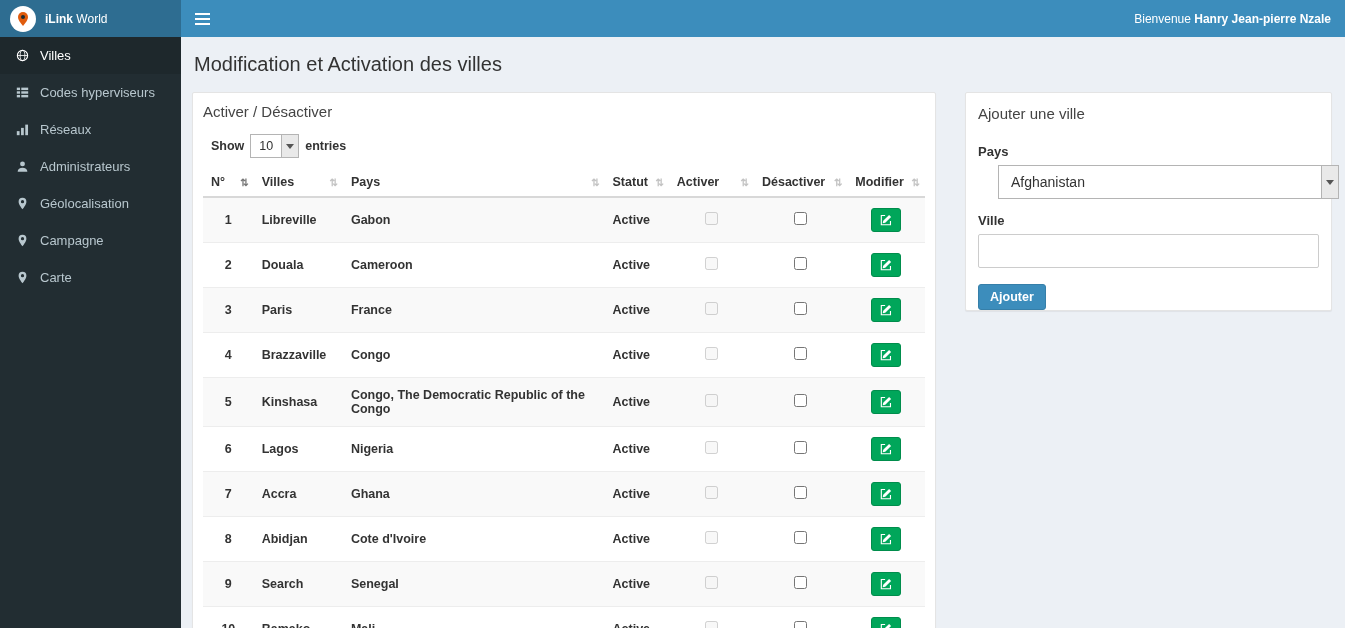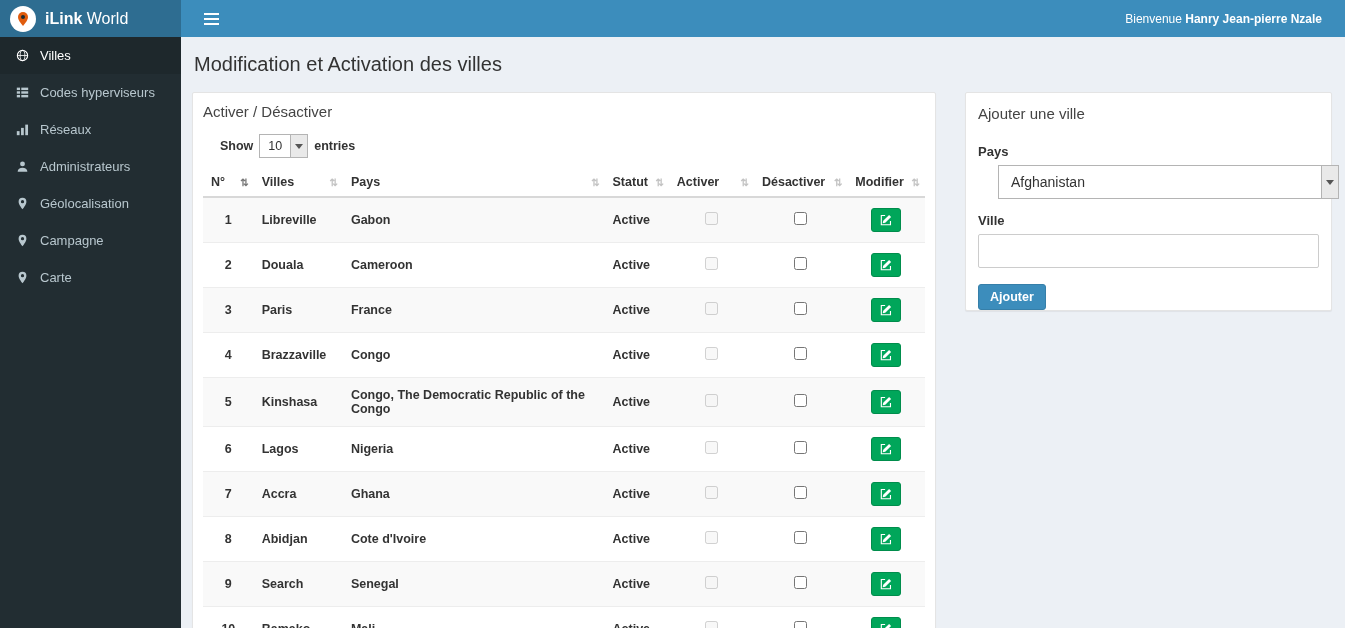--- a/index.html
+++ b/index.html
@@ -3,24 +3,24 @@
 <meta charset="utf-8">
 <style>
   * { margin:0; padding:0; box-sizing:border-box; }
   html,body { width:1345px; height:628px; overflow:hidden; }
   body { font-family:"Liberation Sans", sans-serif; background:#ecf0f5; position:relative; }
 
   
   .topbar { position:absolute; top:0; left:0; width:1345px; height:37px; display:flex; z-index:20; }
   .logo-area { width:181px; height:37px; background:#2e6d91; color:#fff; display:flex; align-items:center; gap:9px; padding-left:10px; }
   .logo-circle { width:26px; height:26px; border-radius:50%; background:#fff; display:flex; align-items:center; justify-content:center; flex:0 0 auto; }
-  .brand { font-size:16px; white-space:pre; }
+  .brand { font-size:12px; white-space:pre; }
   .brand .b1 { font-weight:bold; }
   .brand .b2 { font-weight:300; }
-  .nav-rest { flex:1; background:#3c8dbc; display:flex; align-items:center; justify-content:space-between; padding:0 23px; }
+  .nav-rest { flex:1; background:#3c8dbc; display:flex; align-items:center; justify-content:space-between; padding:0 14px; }
   .hamburger { width:30px; height:37px; display:flex; flex-direction:column; justify-content:center; gap:3px; cursor:pointer; }
   .hamburger span { display:block; width:15px; height:2px; background:#fff; }
   .welcome { color:#fff; font-size:12px; white-space:pre; }
   .welcome .wname { font-weight:bold; }
 
   
   .sidebar { position:absolute; top:37px; left:0; width:181px; height:591px; background:#222d32; }
   .sidebar-item { display:flex; align-items:center; gap:10px; padding:11px 15px; color:#b8c7ce; font-size:13px; cursor:pointer; }
   .sidebar-item.active { background:#1e282c; color:#fff; }
   .s-icon { width:15px; display:inline-flex; justify-content:center; flex:0 0 auto; }
@@ -30,21 +30,21 @@
   .main { position:absolute; top:37px; left:181px; width:1164px; height:591px; padding:12px 13px 0 11px; }
   .page-title { font-size:20px; font-weight:500; color:#333; margin:4px 0 16px 2px; }
   .content-row { display:flex; gap:29px; align-items:flex-start; }
 
   .card { background:#fff; border:1px solid #e4e4e4; box-shadow:0 1px 1px rgba(0,0,0,.06); border-radius:2px; }
   .card-header { font-size:15px; color:#444; padding:10px 10px 8px 10px; }
 
   
   .table-card { width:744px; }
   .table-card .card-body { padding:2px 10px 8px 10px; }
-  .dt-controls { display:flex; justify-content:space-between; align-items:center; margin:4px 0 10px 17px; font-size:12.5px; color:#333; font-weight:600; }
+  .dt-controls { display:flex; justify-content:space-between; align-items:center; margin:4px 0 10px 8px; font-size:12.5px; color:#333; font-weight:600; }
   .dt-left { display:flex; align-items:center; gap:6px; }
   .dt-right { display:flex; align-items:center; gap:6px; }
 
   .fake-select { display:inline-flex; align-items:stretch; border:1px solid #b4b4b4; background:#fff; cursor:pointer; }
   .fs-value { display:flex; align-items:center; padding:0 8px; font-size:12.5px; color:#333; font-weight:400; }
   .fs-arrow { width:17px; background:#e9e9e9; border-left:1px solid #b4b4b4; display:flex; align-items:center; justify-content:center; }
   .fs-arrow::after { content:""; width:0; height:0; border-left:4px solid transparent; border-right:4px solid transparent; border-top:5px solid #555; }
   .select-small { height:24px; }
   .select-small .fs-value { min-width:28px; }
 

